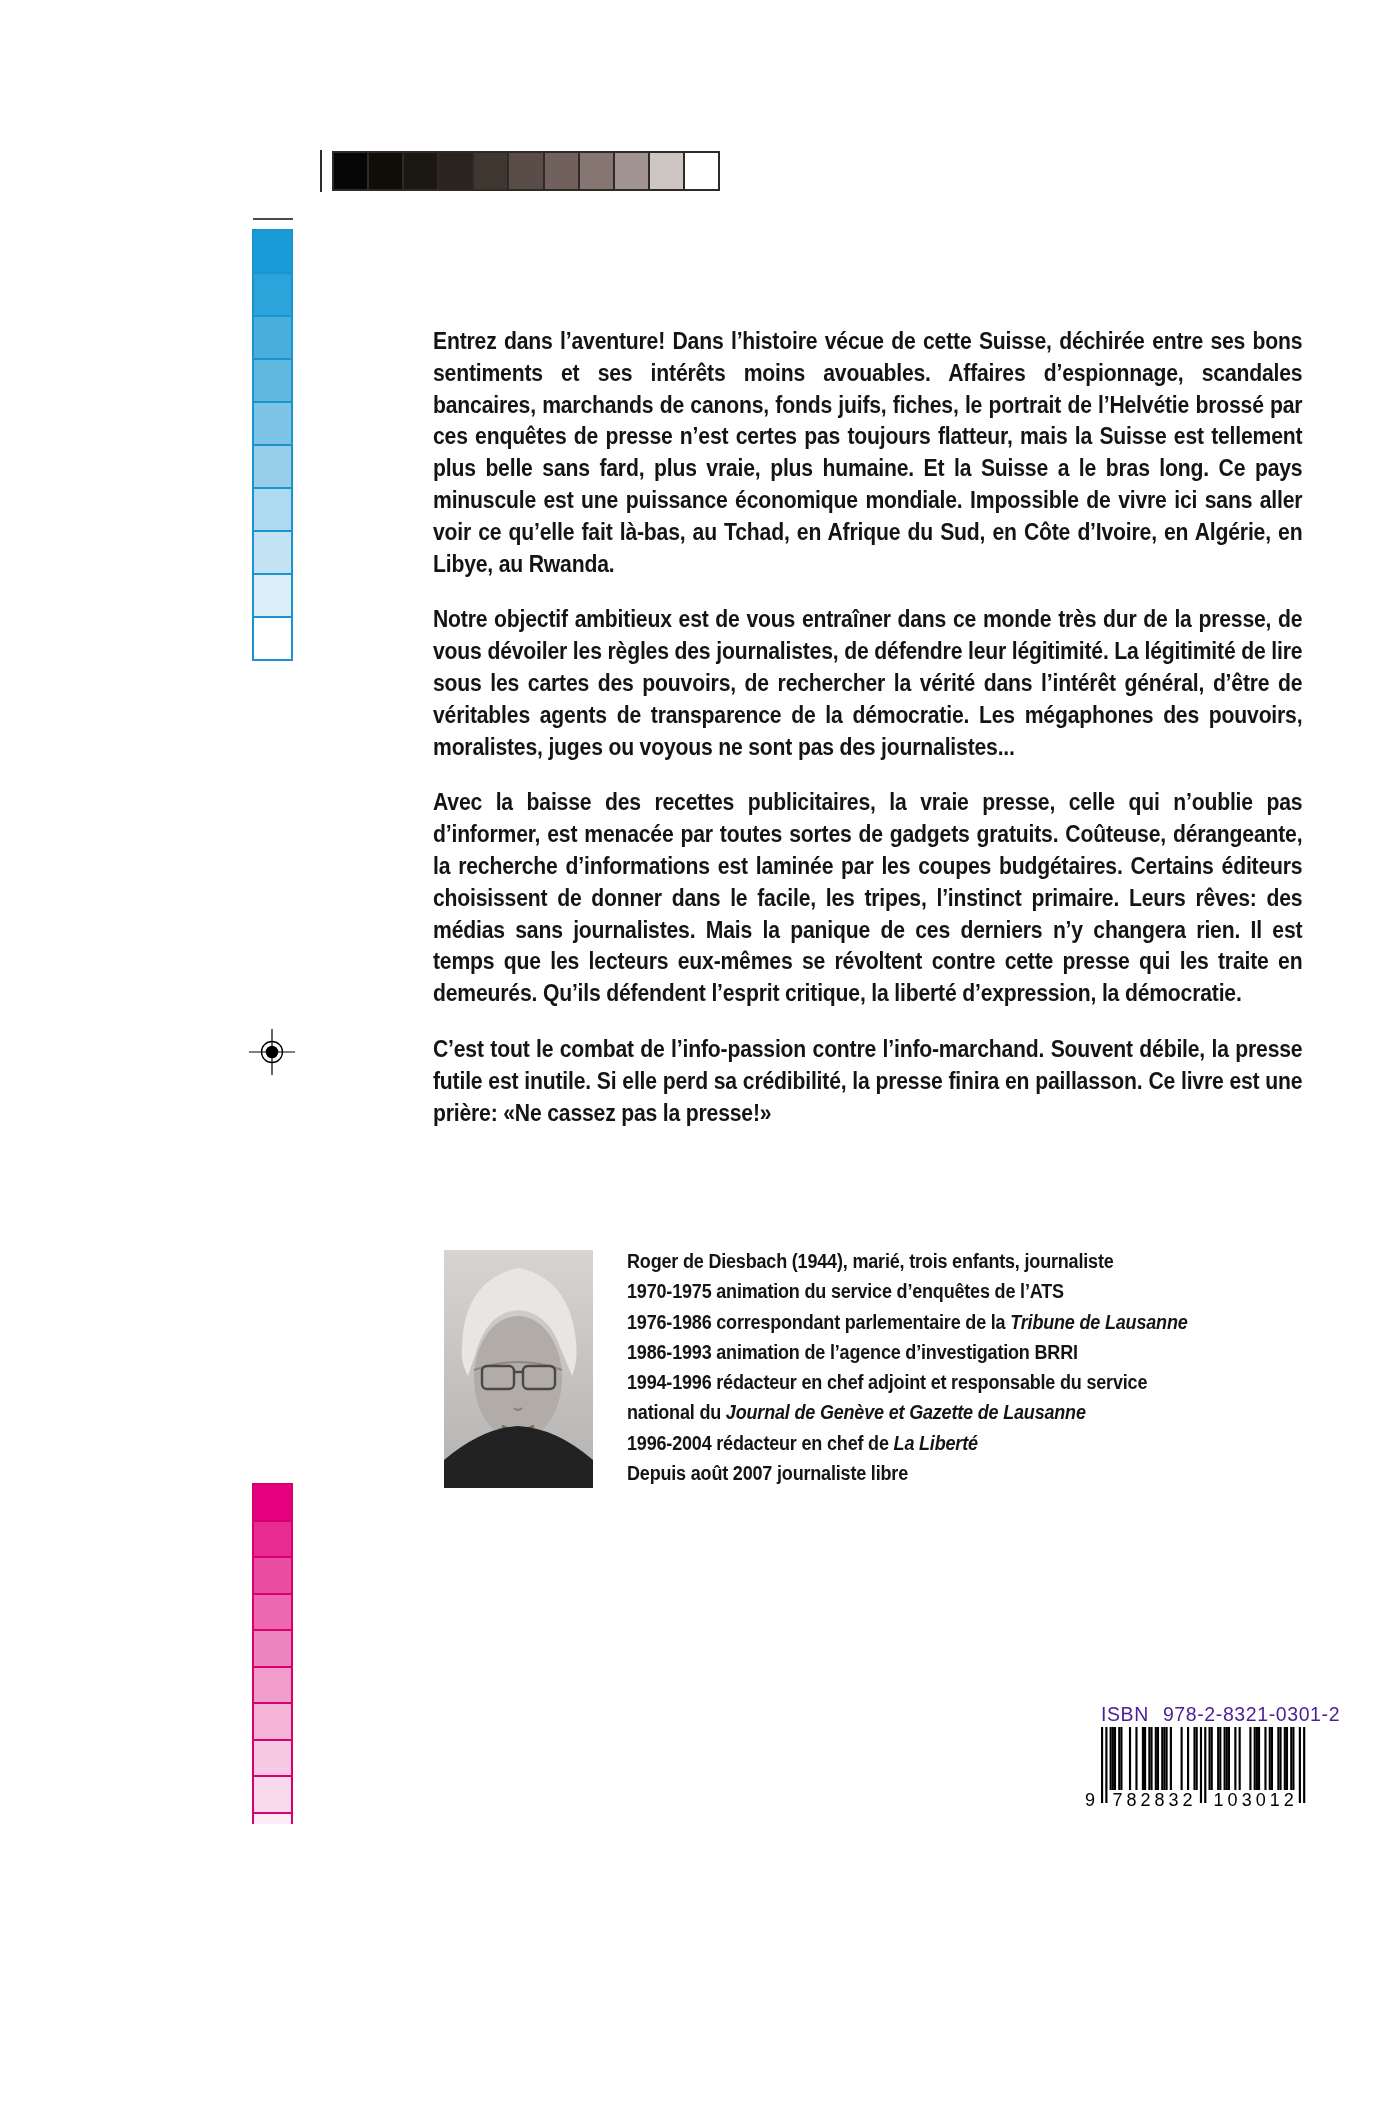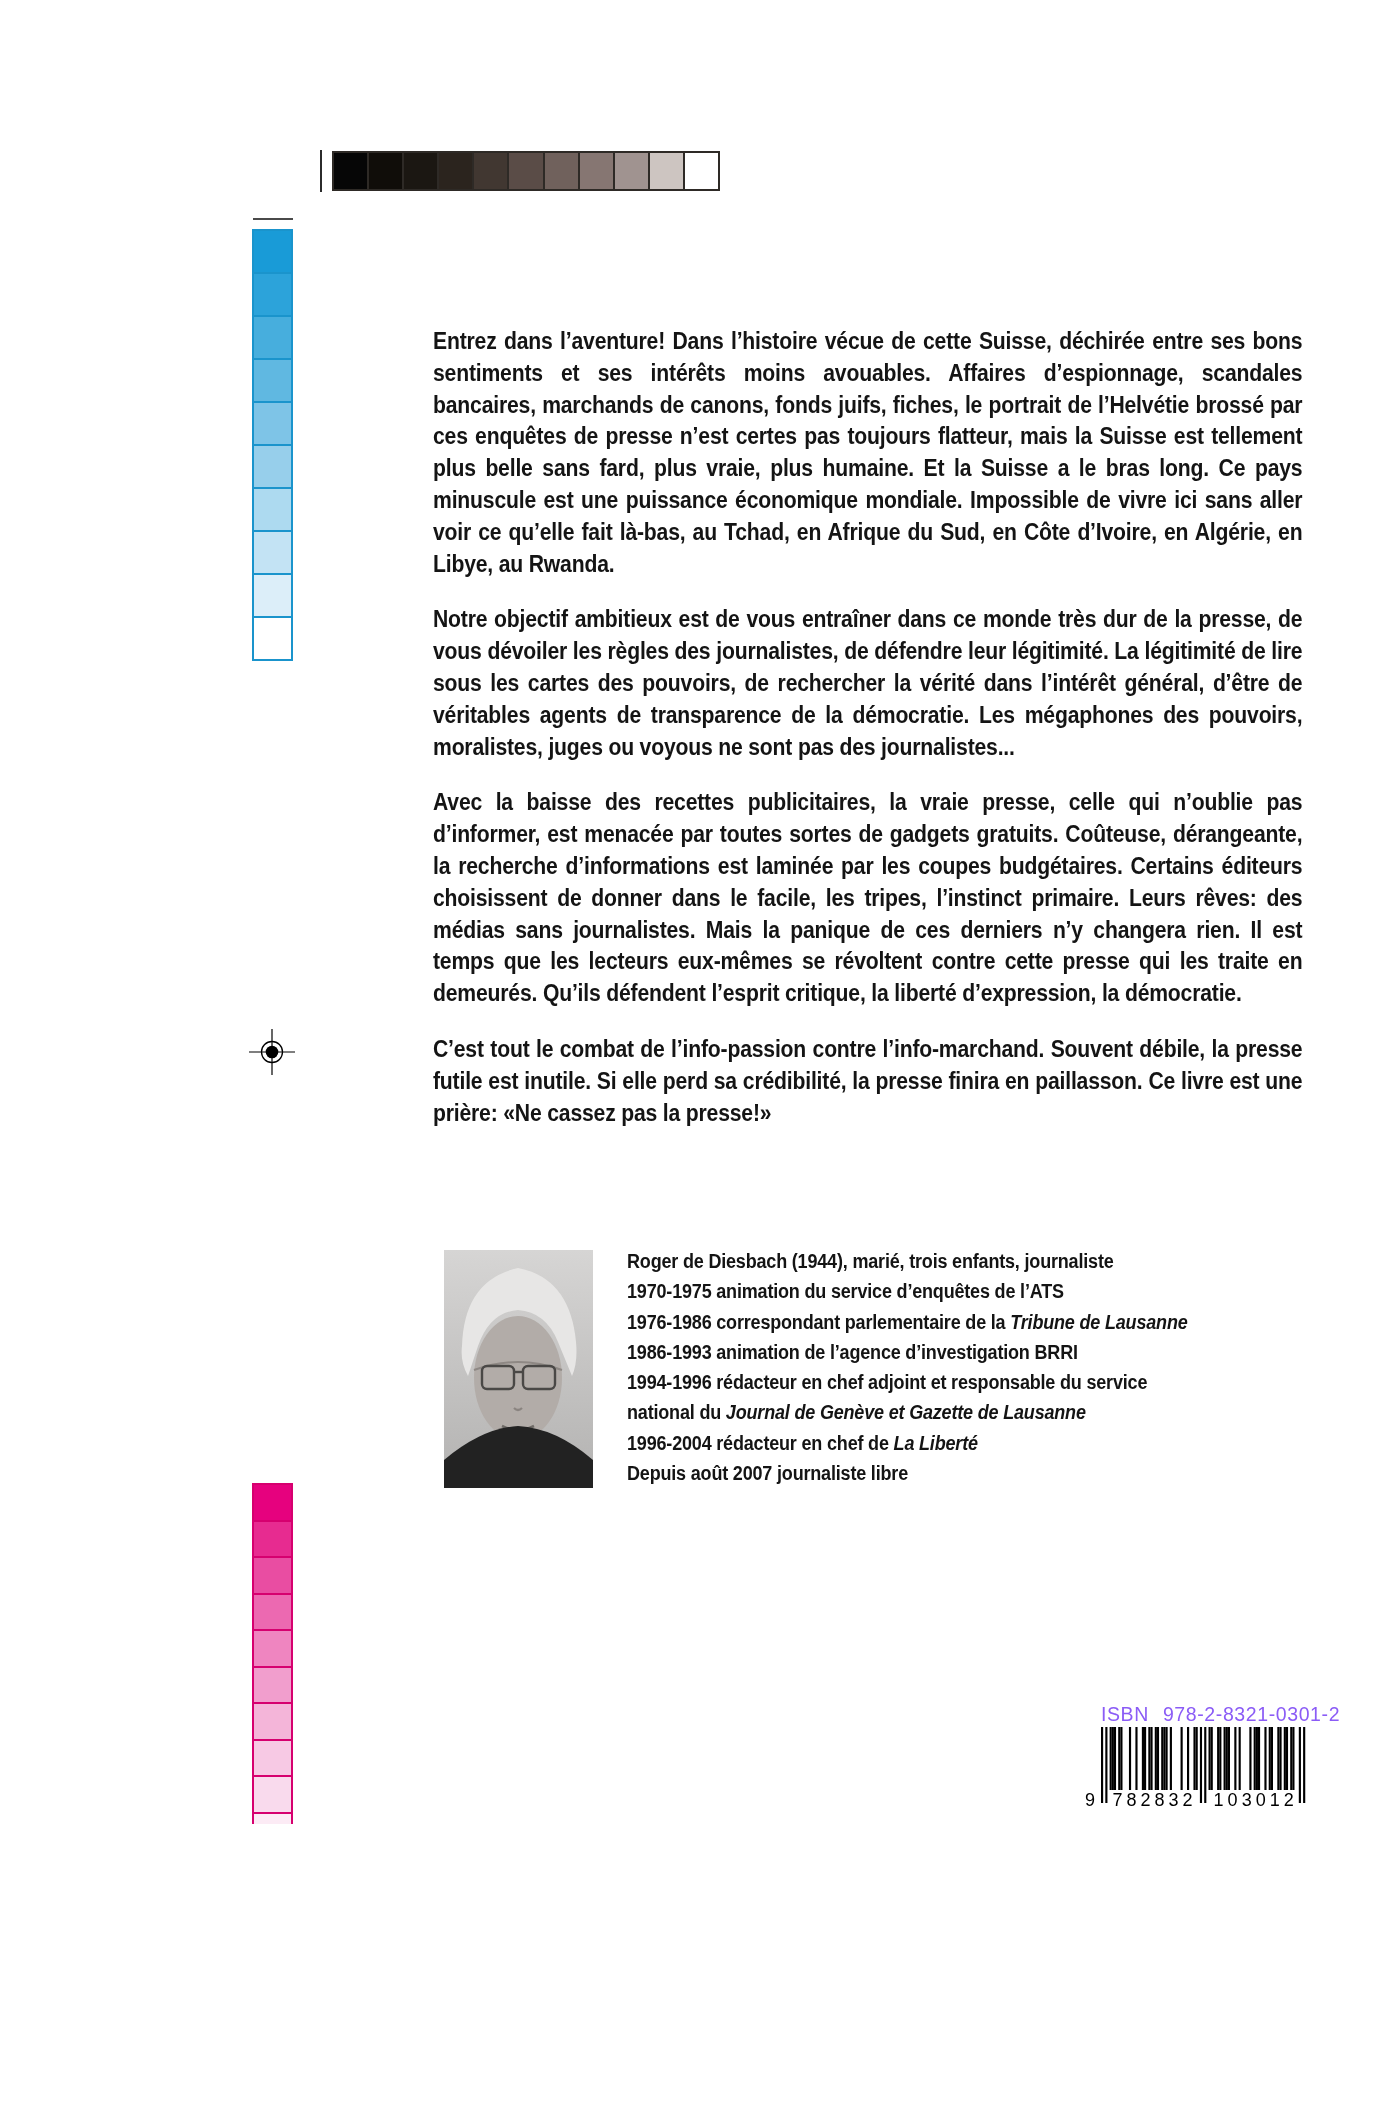--- a/index.html
+++ b/index.html
@@ -36,21 +36,21 @@
 
   
   #author-photo{position:absolute;left:424px;top:1250px;}
   #bio{position:absolute;left:607px;top:1246px;width:700px;
        transform:scaleX(0.9);transform-origin:left top;
        font-weight:700;font-size:20px;line-height:30.3px;letter-spacing:-0.2px;color:#141414;}
   #bio i{font-style:italic;}
 
   
   #isbn-label{position:absolute;left:1081px;top:1703px;width:204px;text-align:right;
-              font-size:19.5px;letter-spacing:0.6px;color:#8b5cf6;white-space:nowrap;}
+              font-size:19.5px;letter-spacing:0.6px;color:#4c1d95;white-space:nowrap;}
   #isbn-label .isbn-num{margin-left:14px;}
   #barcode{position:absolute;left:1063px;top:1727px;}
 
   
   #slug-tick{left:301px;top:1911px;width:2px;height:38px;background:#3d3d3d;}
   #slug{position:absolute;left:328px;top:1913px;font-size:15.5px;line-height:16px;
         letter-spacing:0.3px;color:#3d3d3d;white-space:nowrap;}
   #slug .pgnum{margin-left:26px;}
   #plates{margin-top:1px;}
   #plates span{letter-spacing:0.3px;}

